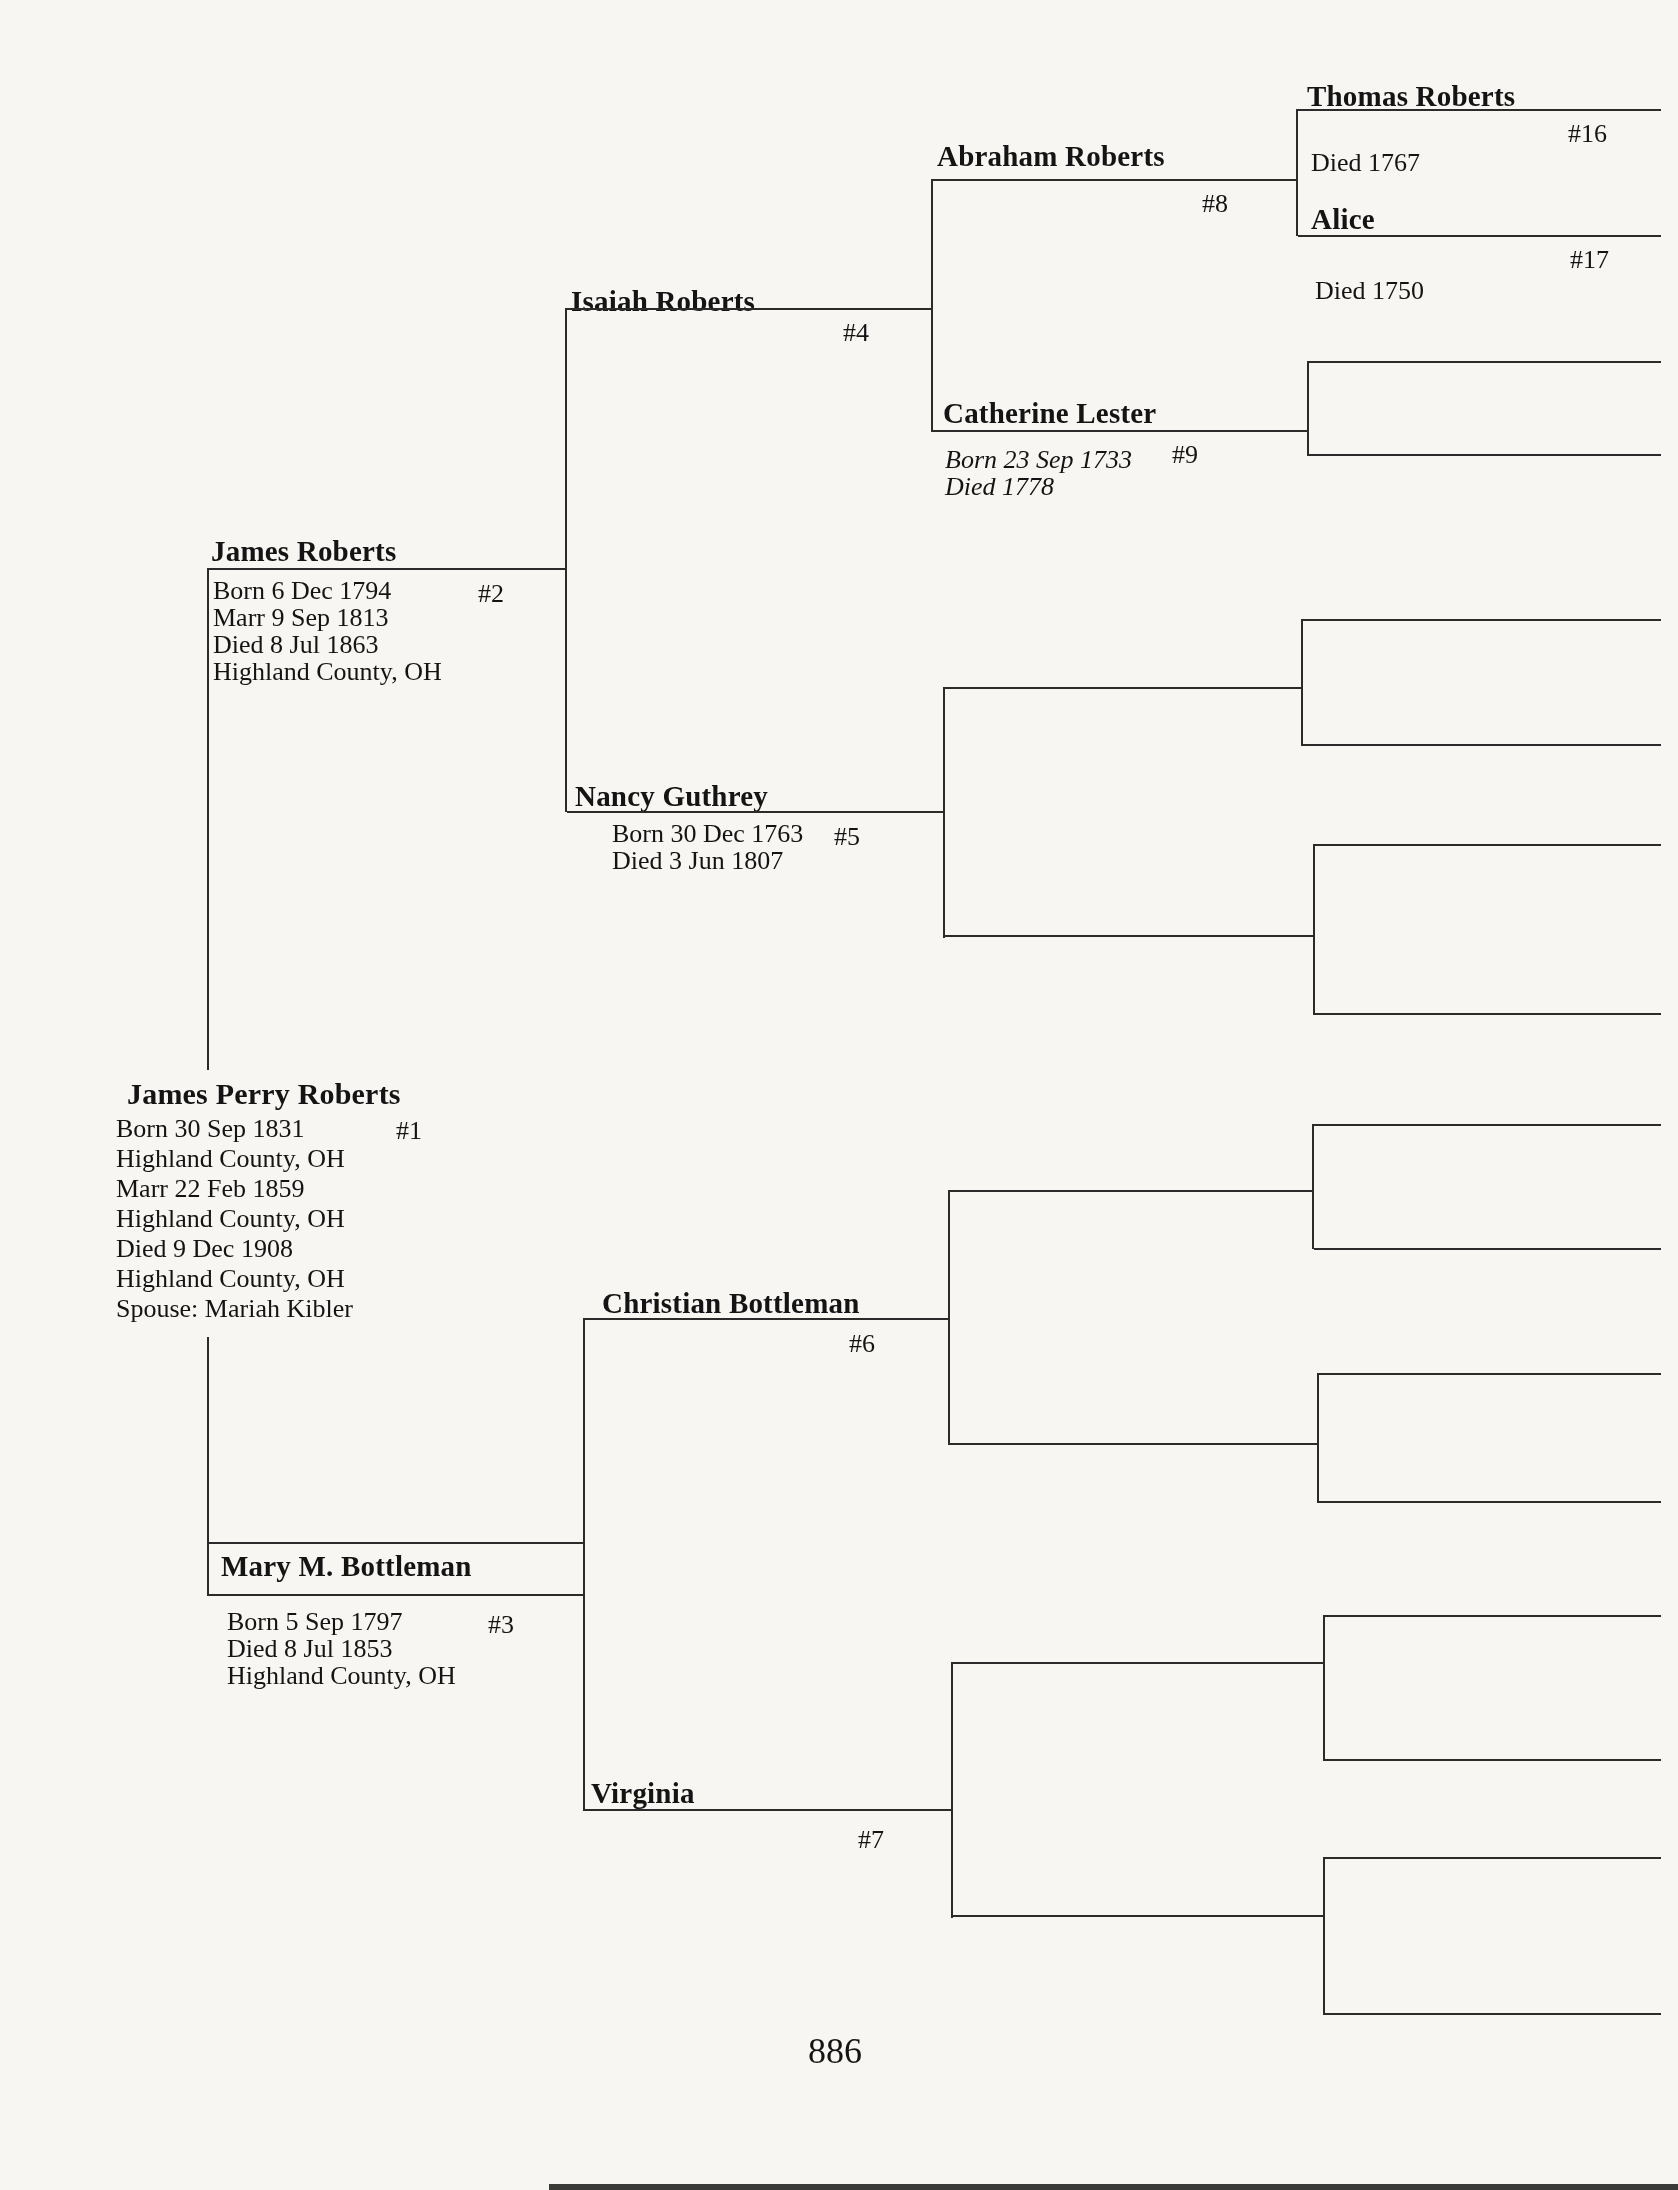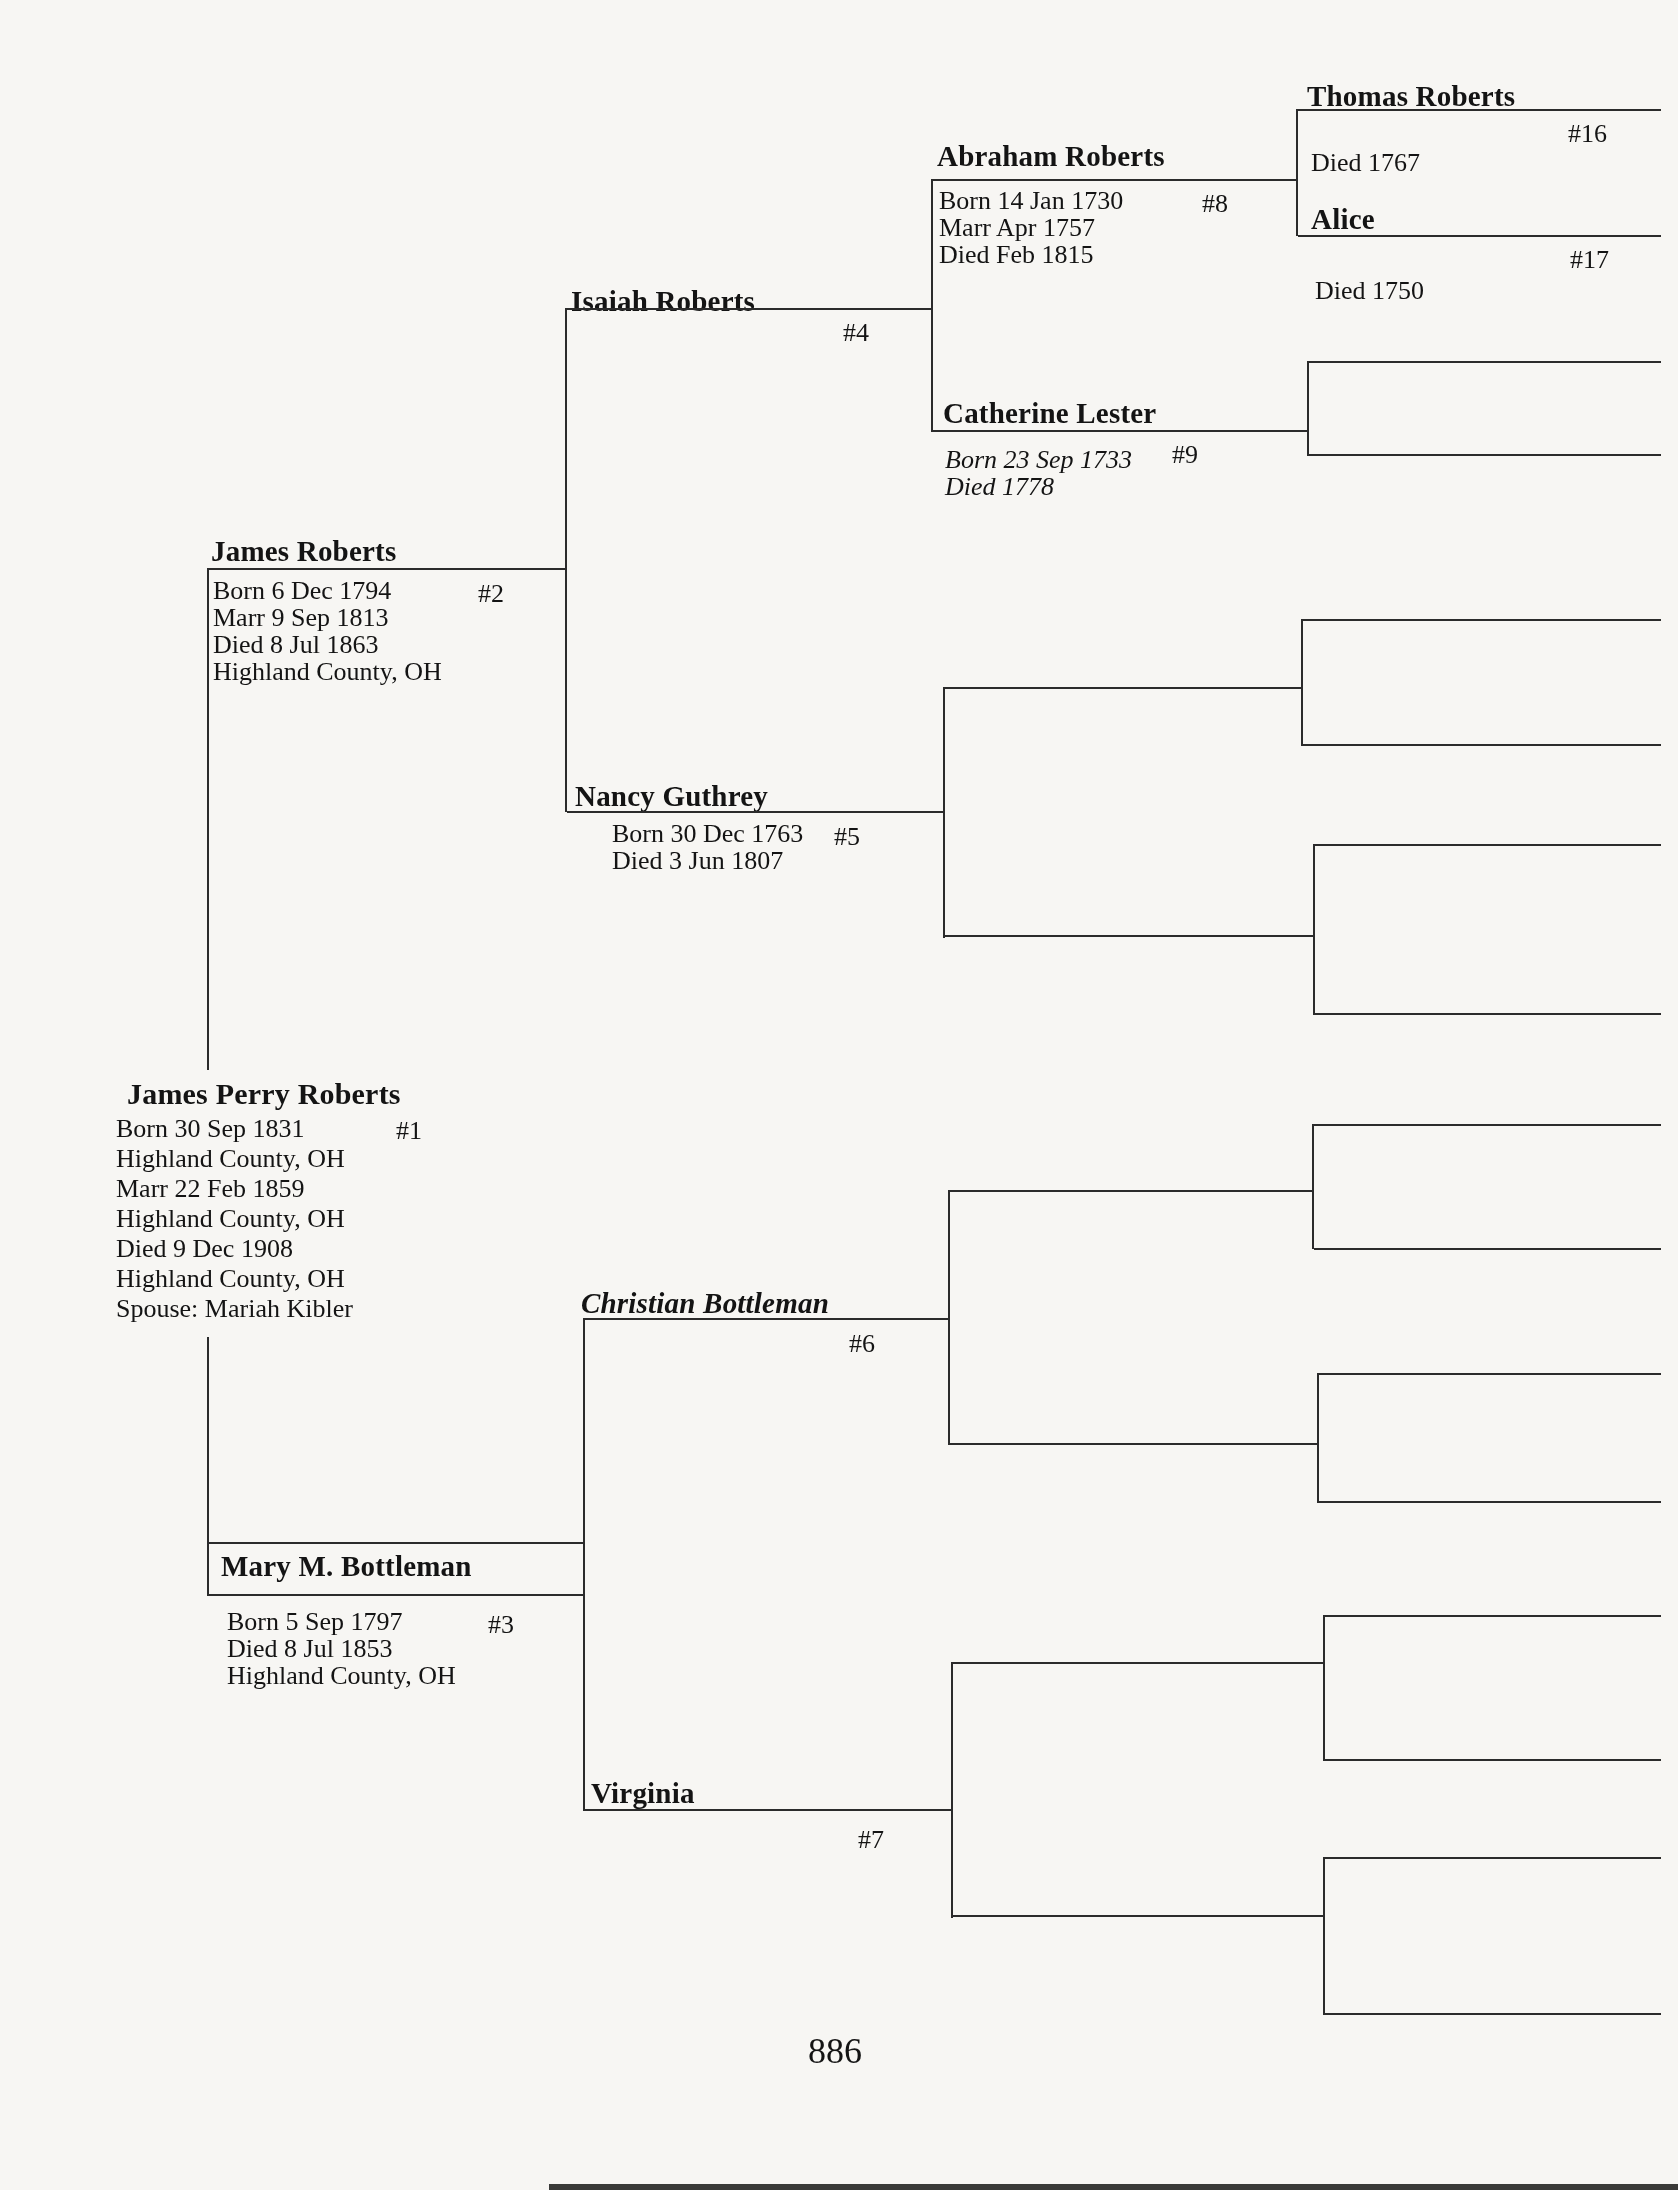--- a/index.html
+++ b/index.html
@@ -71,37 +71,32 @@
 
   <div class="pname" style="left:575px;top:780px;">Nancy Guthrey</div>
   <div class="hline" style="left:567px;top:811px;width:378px;"></div>
   <div class="pdetails lh27" style="left:612px;top:820px;">
     <div>Born 30 Dec 1763</div>
     <div>Died 3 Jun 1807</div>
   </div>
   <div class="pnum" style="left:834px;top:822px;">#5</div>
   <div class="vline" style="left:943px;top:687px;height:251px;"></div>
 
-  <div class="pname" style="left:581px;top:1287px;font-style:italic;">Christian Bottleman</div>
+  <div class="pname" style="left:602px;top:1287px;">Christian Bottleman</div>
   <div class="hline" style="left:585px;top:1318px;width:365px;"></div>
   <div class="pnum" style="left:849px;top:1329px;">#6</div>
   <div class="vline" style="left:948px;top:1190px;height:255px;"></div>
 
   <div class="pname" style="left:591px;top:1777px;">Virginia</div>
   <div class="hline" style="left:585px;top:1809px;width:368px;"></div>
   <div class="pnum" style="left:858px;top:1825px;">#7</div>
   <div class="vline" style="left:951px;top:1662px;height:256px;"></div>
 
   <div class="pname" style="left:937px;top:140px;">Abraham Roberts</div>
   <div class="hline" style="left:933px;top:179px;width:365px;"></div>
-  <div class="pdetails lh27" style="left:939px;top:187px;">
-    <div>Born 14 Jan 1730</div>
-    <div>Marr Apr 1757</div>
-    <div>Died Feb 1815</div>
-  </div>
   <div class="pnum" style="left:1202px;top:189px;">#8</div>
   <div class="vline" style="left:1296px;top:109px;height:127px;"></div>
 
   <div class="pname" style="left:943px;top:397px;">Catherine Lester</div>
   <div class="hline" style="left:933px;top:430px;width:376px;"></div>
   <div class="pdetails lh27" style="left:945px;top:446px;font-style:italic;">
     <div>Born 23 Sep 1733</div>
     <div>Died 1778</div>
   </div>
   <div class="pnum" style="left:1172px;top:440px;">#9</div>

